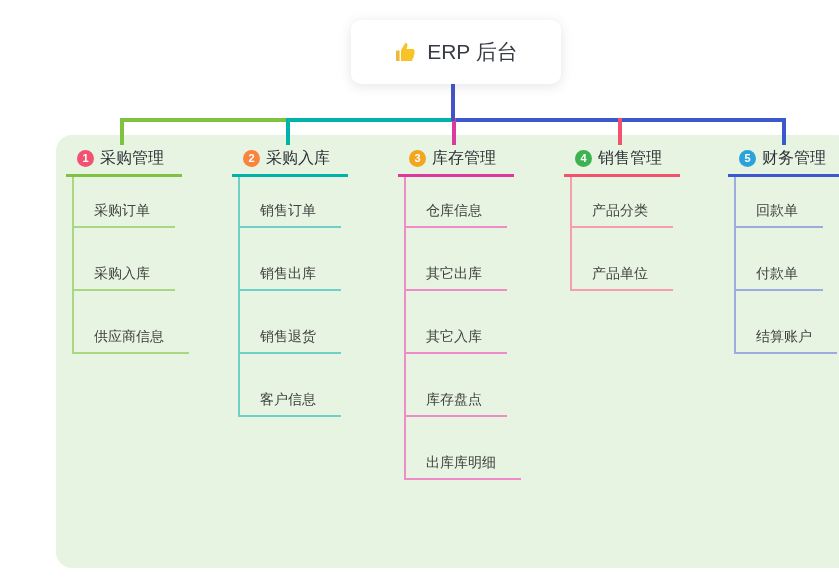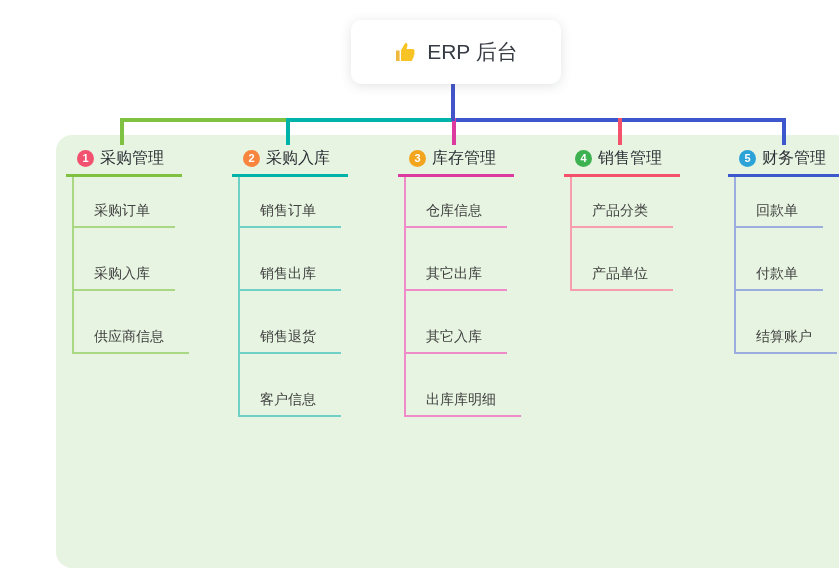--- a/index.html
+++ b/index.html
@@ -127,20 +127,23 @@
           <div class="item">
             <span>仓库信息</span>
           </div>
           <div class="item">
             <span>其它出库</span>
           </div>
           <div class="item">
             <span>其它入库</span>
           </div>
           <div class="item">
+            <span>库存盘点</span>
+          </div>
+          <div class="item">
             <span>出库库明细</span>
           </div>
         </div>
       </div>
       <div class="branch" style="left: 528px; --line: #f4516c; --ilite: #f89dab; --badge: #3cb250;">
         <div class="bh">
           <span class="badge">4</span>
           <span class="blabel">销售管理</span>
         </div>
         <div class="items">

